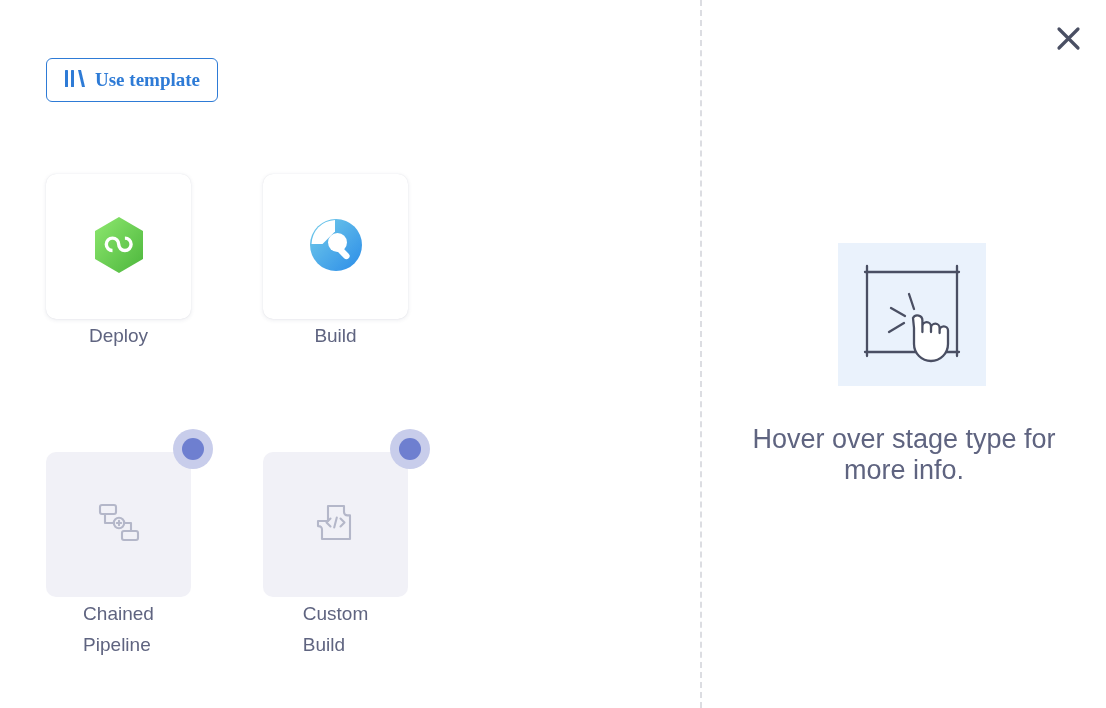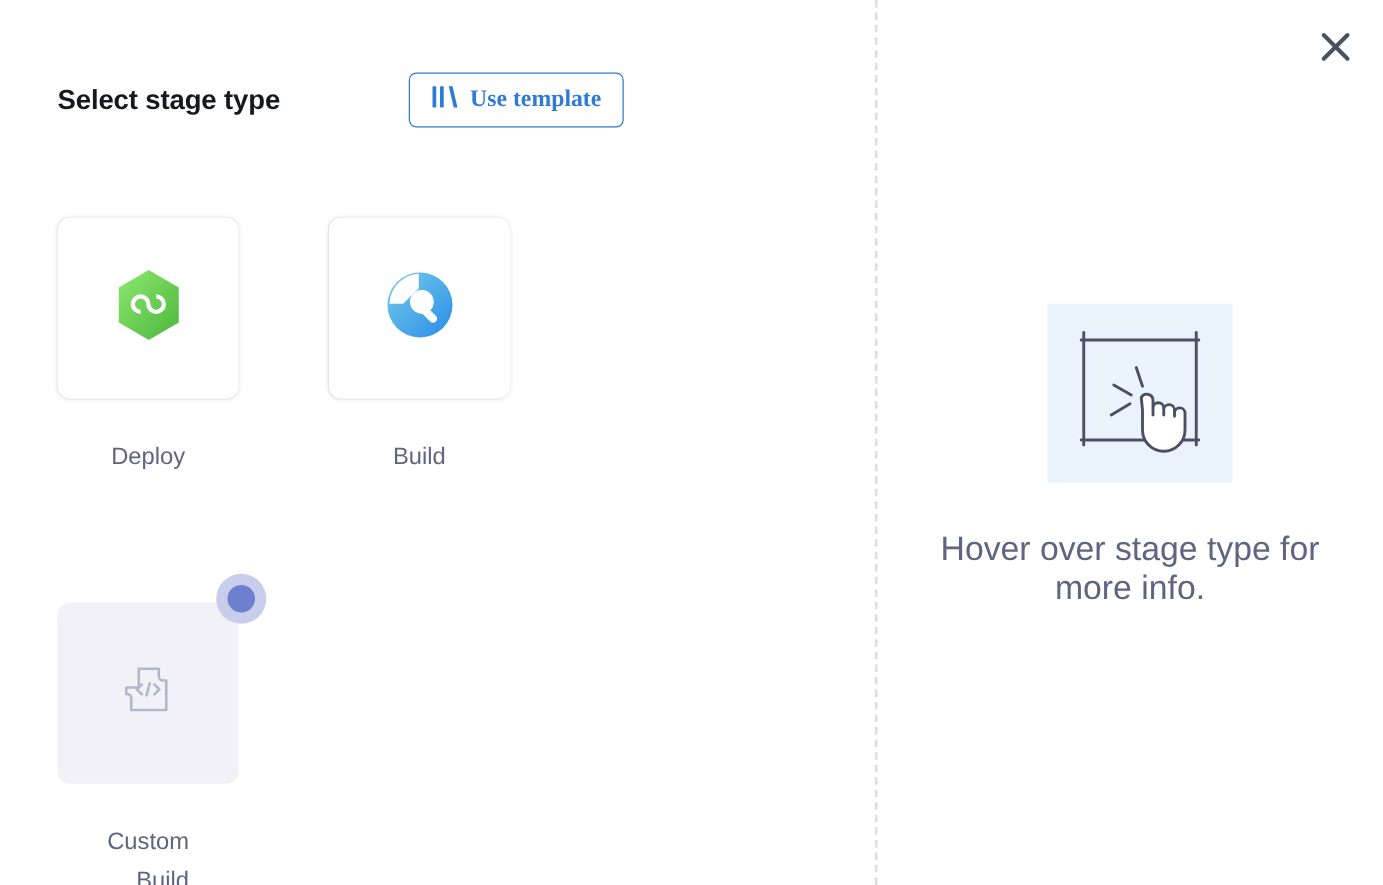--- a/index.html
+++ b/index.html
@@ -98,25 +98,25 @@
     display: flex;
     align-items: center;
     justify-content: center;
   }
   .badge-dot {
     width: 22px; height: 22px;
     border-radius: 50%;
     background: #6e7fd0;
   }
   .card-label {
-    margin-top: 31px;
+    margin-top: 1px;
     font-size: 19px;
     line-height: 31px;
     color: #5f6480;
-    text-align: right;
+    text-align: left;
     white-space: pre-line;
   }
 
   
   .divider {
     position: absolute;
     left: 700px; top: 0;
     width: 0; height: 708px;
     border-left: 2px dashed #dcdde2;
   }
@@ -156,21 +156,20 @@
   }
 </style>
 </head>
 <body>
 
 <div class="modal">
 
   <div class="left-pane">
 
     <div class="header-row">
-      <div class="panel-title">Select stage type</div>
 
       <div class="use-template-btn">
         <span class="tpl-icon">
           <svg width="22" height="19" viewBox="0 0 22 19">
             <rect x="1" y="1" width="3" height="17" rx="0.6" fill="#2e7bd6"></rect>
             <rect x="7" y="1" width="3" height="17" rx="0.6" fill="#2e7bd6"></rect>
             <path d="M14 1 L17 1 L21 18 L18 18 Z" fill="#2e7bd6"></path>
           </svg>
         </span>
         <span class="use-template-label">Use template</span>
@@ -222,20 +221,41 @@
             </span>
           </div>
           <div class="card-label">Build</div>
         </div>
 
 
       </div>
 
       <div class="card-row row2">
 
+        <div class="card-cell">
+          <div class="tile disabled">
+            <span class="badge">
+              <span class="badge-dot"></span>
+            </span>
+            <span>
+              <svg width="50" height="50" viewBox="0 0 50 50">
+                <g fill="none" stroke="#b4b7c9" stroke-width="2.1" stroke-linecap="round" stroke-linejoin="round">
+                  <rect x="6" y="7" width="16" height="9" rx="2"></rect>
+                  <rect x="28" y="33" width="16" height="9" rx="2"></rect>
+                  <circle cx="25" cy="25" r="5.2"></circle>
+                  <path d="M22.8 25 L27.2 25 M25 22.8 L25 27.2"></path>
+                  <path d="M11 16 L11 25 L19.8 25"></path>
+                  <path d="M30.2 25 L37 25 L37 33"></path>
+                </g>
+              </svg>
+            </span>
+          </div>
+          <div class="card-label">Chained
+Pipeline</div>
+        </div>
 
         <div class="card-cell">
           <div class="tile disabled">
             <span class="badge">
               <span class="badge-dot"></span>
             </span>
             <span>
               <svg width="48" height="48" viewBox="0 0 48 48">
                 <g fill="none" stroke="#b4b7c9" stroke-width="2.1" stroke-linecap="round" stroke-linejoin="round">
                   <path d="M16 7 L32 7 L32 13 a3.4 3.4 0 0 0 3.4 3.4 L38 16.4 L38 40 L10 40 L10 30.5 a3.4 3.4 0 0 0 -3.4 -3.4 L6 27.1 L6 22 L16 22 Z"></path>

